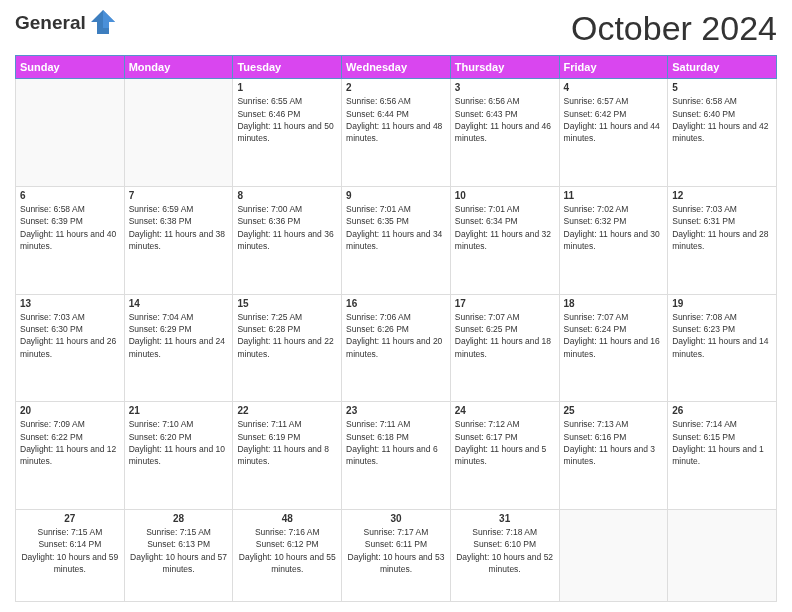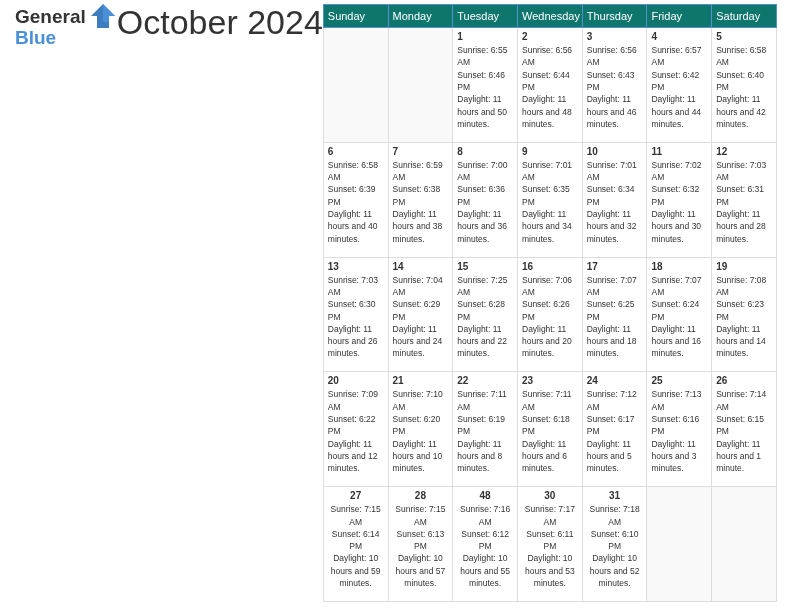--- a/index.html
+++ b/index.html
@@ -6,23 +6,23 @@
     body {
       font-family: Arial, sans-serif;
       background: #fff;
       width: 792px;
       height: 612px;
       overflow: hidden;
     }
     .page {
       width: 792px;
       height: 612px;
-      padding: 4px 15px 10px 15px;
+      padding: 10px 15px 10px 15px;
       display: flex;
-      flex-direction: row;
+      flex-direction: column;
     }
     .header {
       display: flex;
       justify-content: space-between;
       align-items: flex-start;
       margin-bottom: 8px;
     }
     .logo {
       display: flex;
       align-items: center;
@@ -48,24 +48,24 @@
       color: #555;
     }
     .calendar {
       flex: 1;
       border: 1px solid #ccc;
       border-collapse: collapse;
       width: 100%;
       table-layout: fixed;
     }
     .calendar th {
-      background: #0f766e;
+      background: #d946ef;
       color: #fff;
       font-size: 11px;
-      font-weight: normal;
+      font-weight: bold;
       padding: 5px 4px;
       text-align: left;
       border: 1px solid #5591cc;
     }
     .calendar td {
       vertical-align: top;
       border: 1px solid #ddd;
       padding: 3px 4px;
       font-size: 8.5px;
       color: #333;
@@ -97,21 +97,20 @@
       <div>
         <div style="display:flex;align-items:center;">
           <div style="font-size:19px;font-weight:bold;color:#333;line-height:1.1;">
             General
           </div>
           <svg class="logo-icon" viewBox="0 0 28 28">
             <polygon points="14,2 26,14 20,14 20,26 8,26 8,14 2,14" fill="#3d7ebf"></polygon>
             <polygon points="14,2 26,14 20,14 20,20 14,20 14,2" fill="#4a90d9"></polygon>
           </svg>
         </div>
-        <div style="font-size:19px;font-weight:bold;color:#4a90d9;line-height:1.1;margin-top:-2px;">Blue</div>
       </div>
     </div>
     <div class="title-block">
       <div class="month-title">October 2024</div>
     </div>
   </div>
 
   <table class="calendar">
     <thead>
       <tr>

